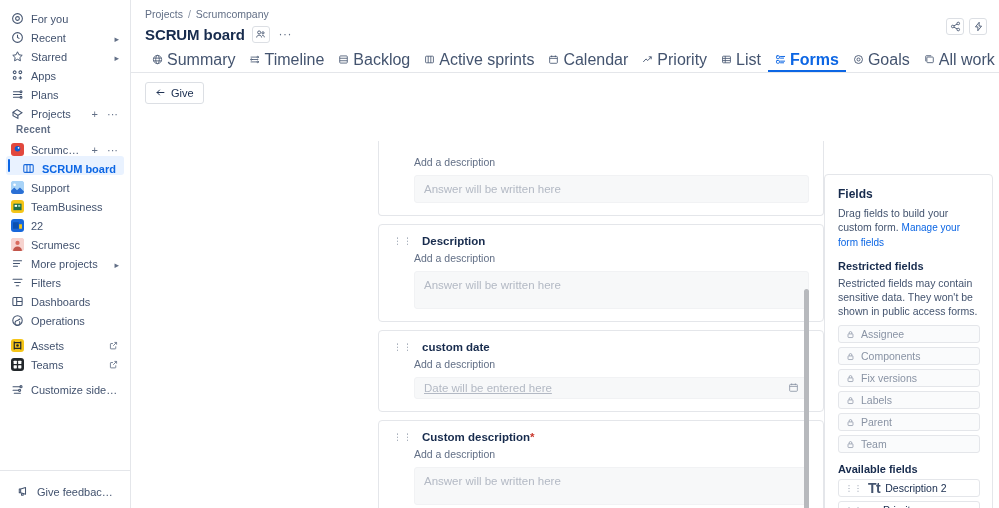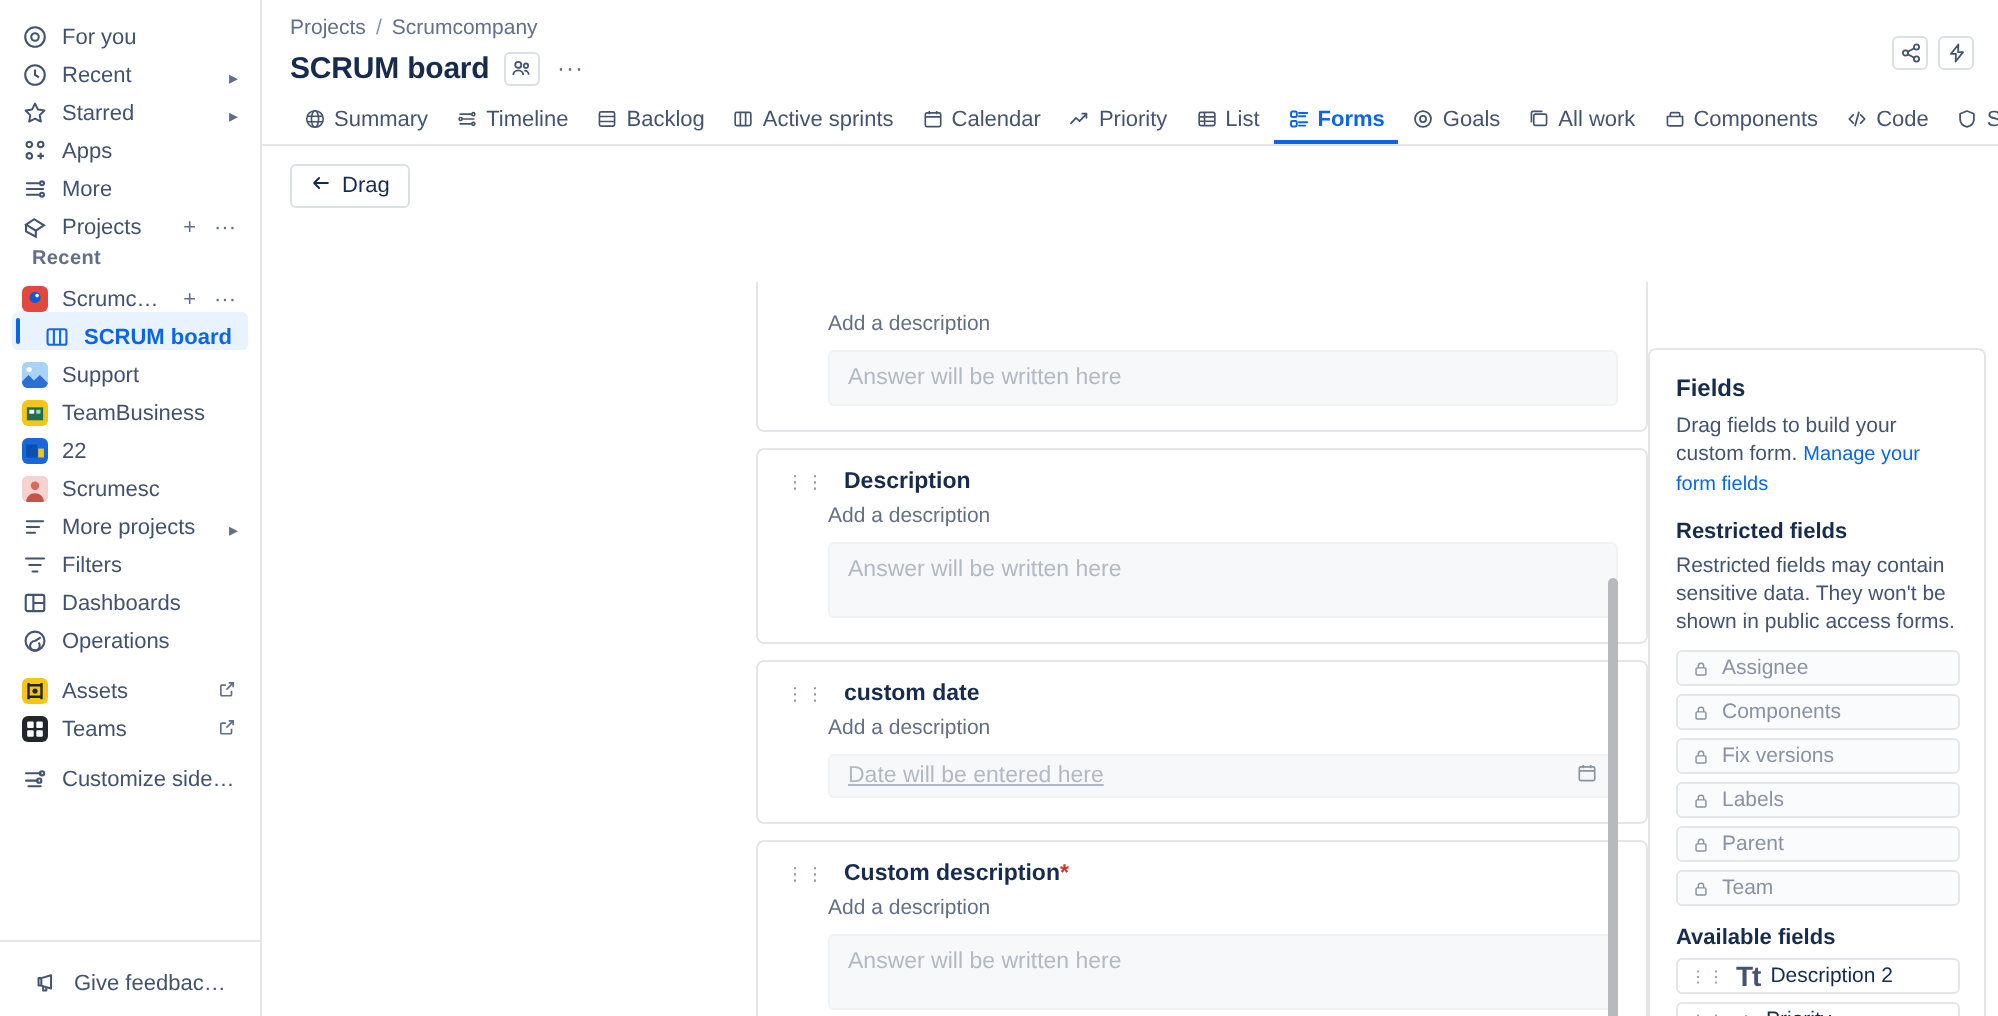--- a/index.html
+++ b/index.html
@@ -73,21 +73,21 @@
 
   .tabs {
     display: flex; align-items: flex-end; gap: 0;
     padding: 0 10px 0 14px; margin-top: 4px;
     border-bottom: 1px solid #e4e6ea;
     height: 24px;
   }
   .tab {
     display: flex; align-items: center; gap: 4px;
     height: 23px; padding: 0 7px;
-    font-size: 11px; color: #44546f; cursor: pointer;
+    font-size: 16px; color: #44546f; cursor: pointer;
     border-bottom: 2px solid transparent;
     white-space: nowrap;
   }
   .tab.active { color: #0c66e4; font-weight: bold; border-bottom-color: #0c66e4; }
   .tab .ti { display: flex; align-items: center; }
 
   
   .body { flex: 1; position: relative; overflow: hidden; background: #fff; }
   .back-wrap { padding: 9px 0 0 14px; }
   .back-btn {
@@ -205,21 +205,21 @@
       </div>
 
       <div class="sb-item">
         <span class="sb-ico">
           <svg width="13" height="13" viewBox="0 0 16 16" fill="none" stroke="#44546f" stroke-width="1.3" stroke-linecap="round">
               <path d="M3 4.5h7.5M3 8h10M3 11.5h7.5"></path>
               <circle cx="12.3" cy="4.5" r="1.2"></circle>
               <circle cx="12.3" cy="11.5" r="1.2"></circle>
             </svg>
         </span>
-        <span class="sb-label">More</span>
+        <span class="sb-label">Plans</span>
       </div>
 
       <div class="sb-item">
         <span class="sb-ico">
           <svg width="13" height="13" viewBox="0 0 16 16" fill="none" stroke="#44546f" stroke-width="1.3">
               <path d="M2.5 6.5l5-3.3 6 3.8-5 3.3z"></path>
               <path d="M2.5 6.5v4.2l6 3.3v-4"></path>
             </svg>
         </span>
         <span class="sb-label">Projects</span>
@@ -562,21 +562,21 @@
 
     <div class="body">
 
       <div class="back-wrap">
         <div class="back-btn">
           <span>
             <svg width="11" height="11" viewBox="0 0 16 16" fill="none" stroke="#172b4d" stroke-width="1.4" stroke-linecap="round" stroke-linejoin="round">
                 <path d="M13 8H3.2M6.6 4.4L3 8l3.6 3.6"></path>
               </svg>
           </span>
-          <span>Drag</span>
+          <span>Give</span>
         </div>
       </div>
 
       <div class="form-col">
 
         <div class="fcard fcard-top">
           <div class="fcard-inner">
             <div class="fbody" style="padding-left:21px;">
               <div class="fdesc">Add a description</div>
               <div class="answer-box">Answer will be written here</div>

